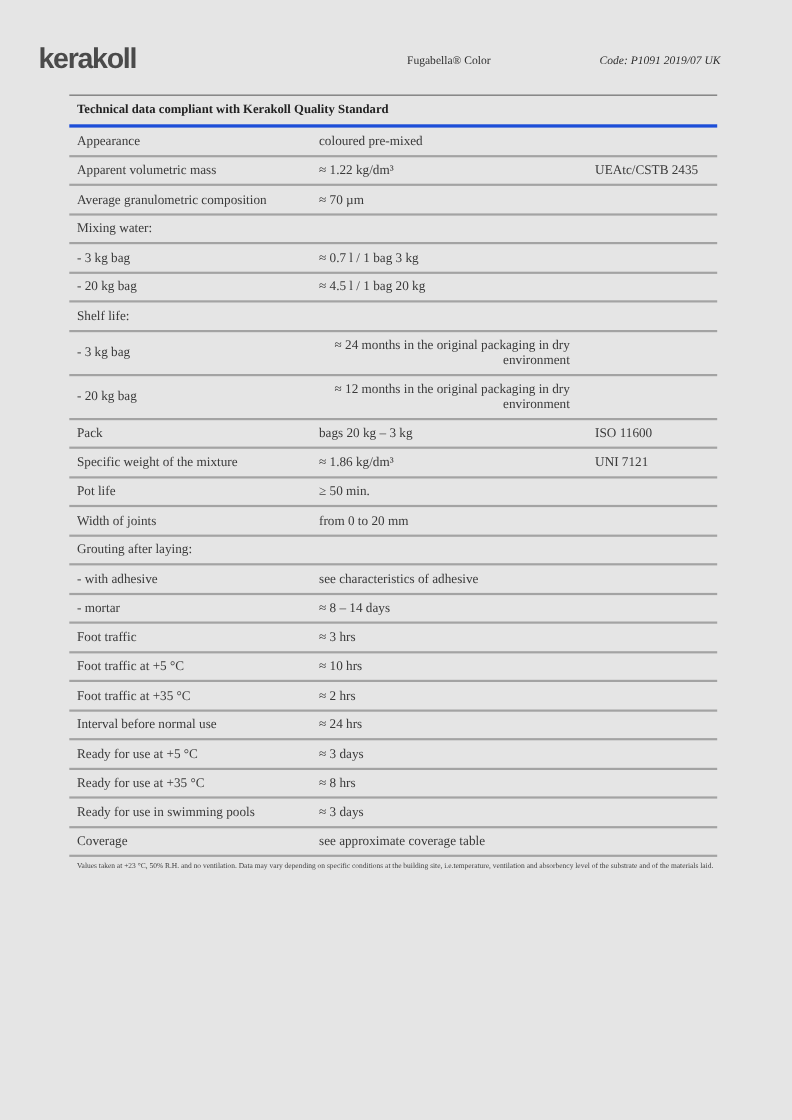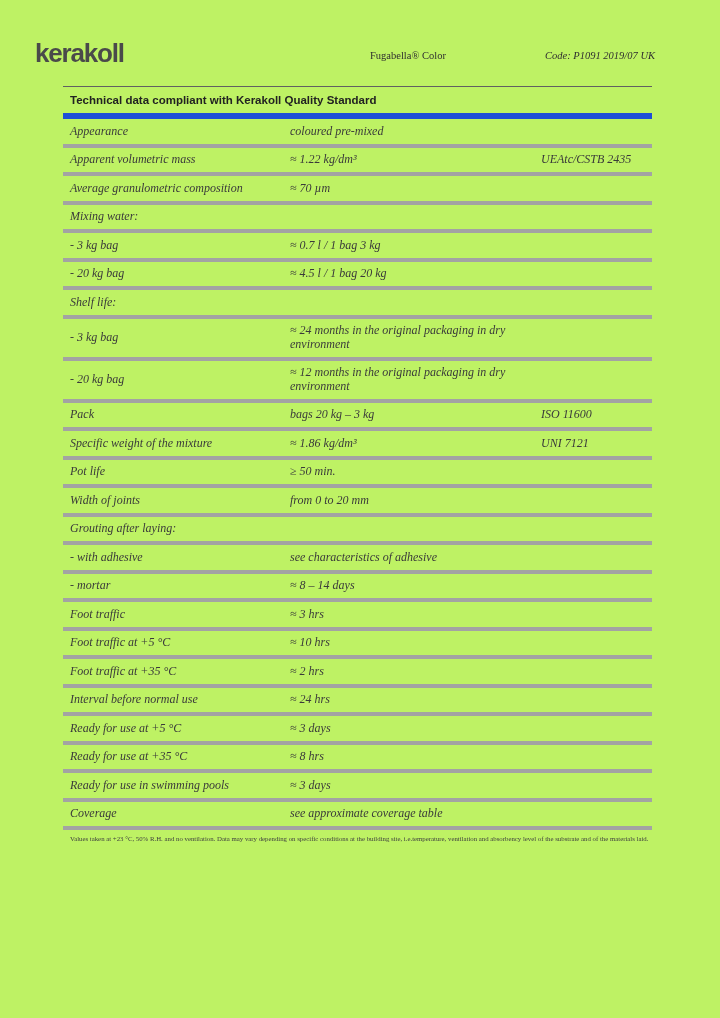--- a/index.html
+++ b/index.html
@@ -3,21 +3,21 @@
 <meta charset="utf-8">
 <style>
   * { margin: 0; padding: 0; box-sizing: border-box; }
   html, body {
     width: 720px; height: 1018px;
     background: #ffffff;
     font-family: "Liberation Serif", serif;
     color: #3a3a3a;
     overflow: hidden;
   }
-  .page { position: relative; width: 720px; height: 1018px; background: #bef264; }
+  .page { position: relative; width: 720px; height: 1018px; background: #e5e5e5; }
 
   
   .doc-header { position: relative; height: 86px; }
   .logo {
     position: absolute; left: 35px; top: 38px;
     font-family: "Liberation Sans", sans-serif;
     font-weight: 700; font-size: 26px; letter-spacing: -1.2px;
     color: #4a4a4a;
   }
   .product-name {
@@ -29,36 +29,35 @@
     font-size: 10.5px; color: #2f2f2f; font-style: italic;
   }
 
   
   .tech-table {
     margin-left: 63px;
     width: 589px;
     border-top: 1.5px solid #616161;
   }
   .table-title {
-    font-family: Liberation Sans, sans-serif;
+    font-family: Liberation Serif, serif;
     font-weight: 700; font-size: 11.5px; color: #222;
     padding: 7px 0 7px 7px;
-    border-bottom: 6px solid #1d4ed8;
+    border-bottom: 3px solid #1d4ed8;
   }
   .t-row {
     display: grid;
     grid-template-columns: 220px 251px 1fr;
     align-items: center;
-    border-bottom: 4px solid #a3a3a3;
+    border-bottom: 2px solid #a3a3a3;
     padding: 5.5px 0 5.5px 7px;
     min-height: 26px;
-    font-style: italic;
   }
   .t-row .cell { font-size: 12px; line-height: 13.5px; color: #3a3a3a; }
-  .t-row .cell.value span { display: inline-block; max-width: 228px; }
+  .t-row .cell.value span { display: inline-block; max-width: 228px; text-align: right; }
   .t-row .cell.standard { padding-right: 2px; }
 
   
   .footnote {
     margin: 4px 0 0 63px;
     width: 589px;
     padding-left: 7px;
     font-size: 6.8px; line-height: 1.45;
     color: #3f3f3f;
   }

